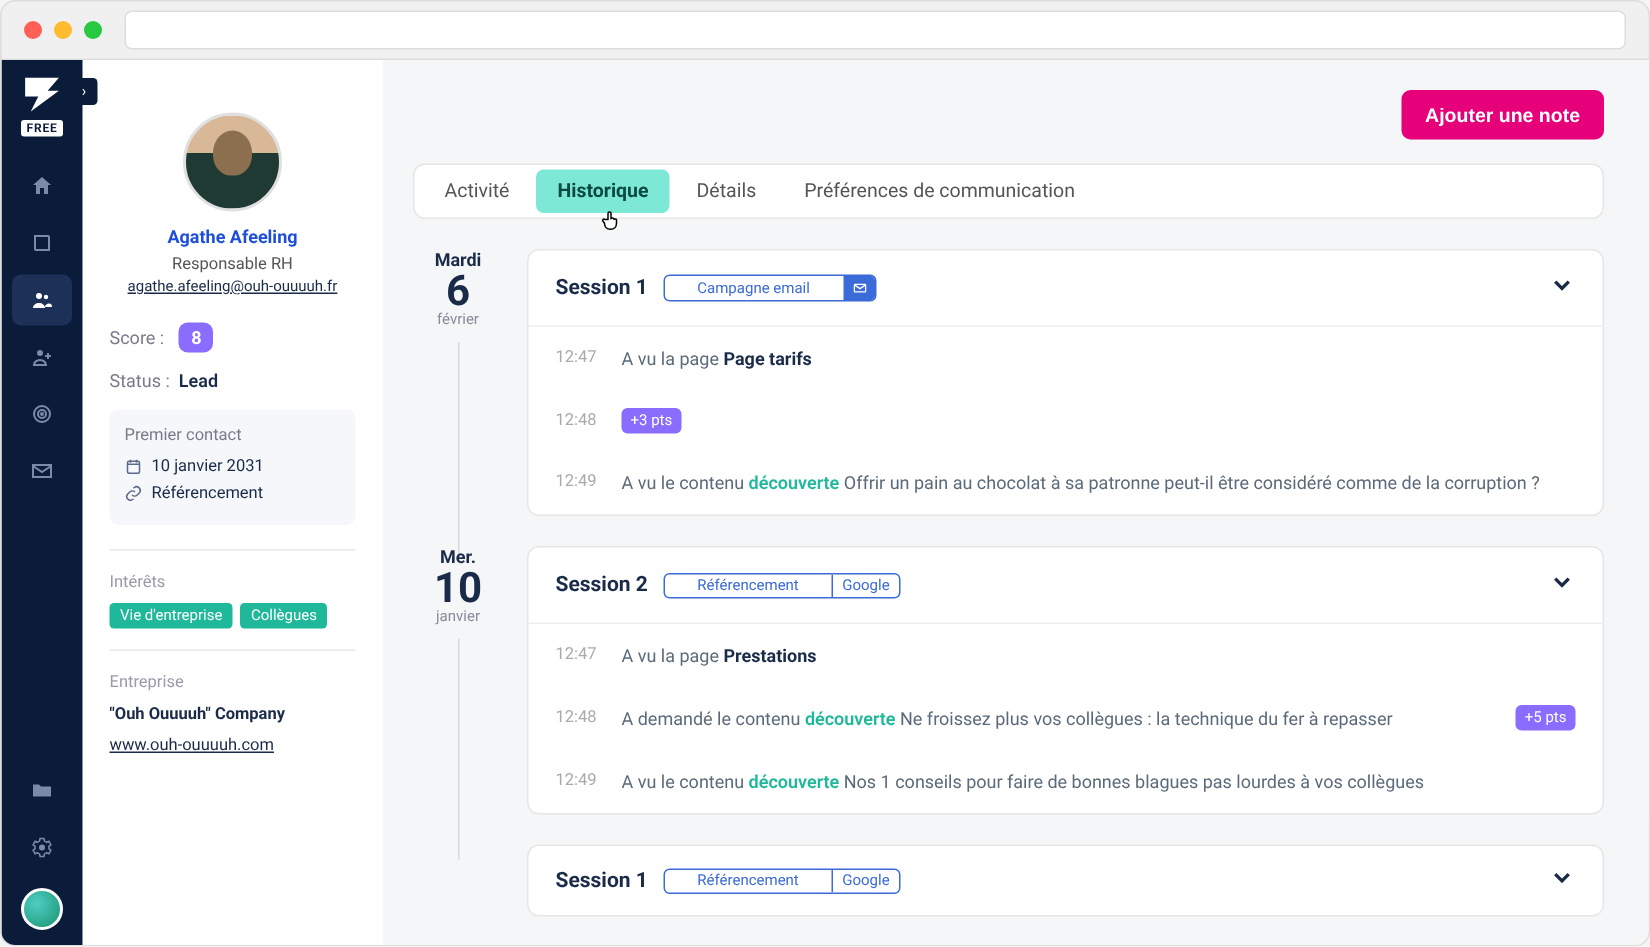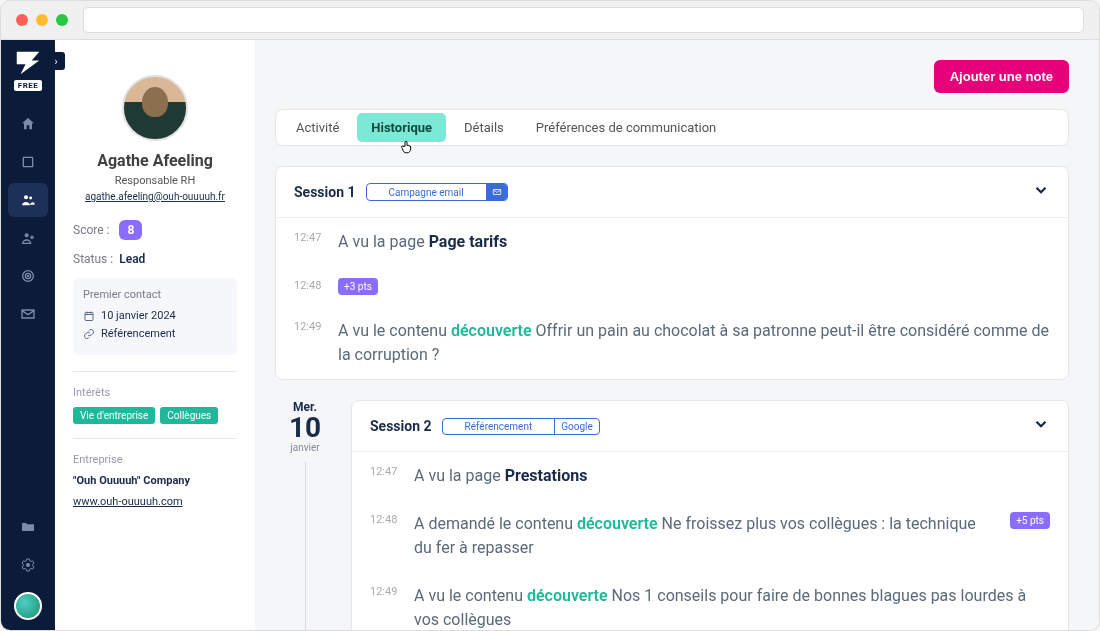--- a/index.html
+++ b/index.html
@@ -25,21 +25,21 @@
 .sidebar-item.active { background: #1d3158; color: #fff; }
 .sidebar-item svg { width: 16px; height: 16px; }
 .sidebar-expand { position: absolute; top: 12px; right: -10px; width: 18px; height: 18px; background: #0b1c3a; border-radius: 3px; display: flex; align-items: center; justify-content: center; color:#fff; font-size:10px; }
 .sidebar-bottom { margin-top: auto; margin-bottom: 10px; display: flex; flex-direction: column; align-items: center; gap: 4px; }
 .sidebar-orb { width: 28px; height: 28px; border-radius: 50%; background: radial-gradient(circle at 35% 35%, #4ecdc4, #1a936f); border: 2px solid #fff; margin-top: 6px; }
 
 
 .profile-panel { width: 200px; padding: 35px 18px 10px 18px; overflow-y: auto; }
 .avatar { width: 66px; height: 66px; border-radius: 50%; margin: 0 auto 10px auto; background: linear-gradient(#d8b896 40%, #1e3a33 40%); border: 2px solid #e0e0e0; position: relative; overflow: hidden; }
 .avatar::after { content: ""; position: absolute; top: 10px; left: 50%; transform: translateX(-50%); width: 26px; height: 30px; background: #8b6f4e; border-radius: 50% 50% 45% 45%; }
-.profile-name { font-size: 16px; font-weight: 700; text-align: center; color: #404040; margin-bottom: 4px; }
+.profile-name { font-size: 12px; font-weight: 700; text-align: center; color: #1d4ed8; margin-bottom: 4px; }
 .profile-title { font-size: 11px; text-align: center; color: #555; margin-bottom: 4px; }
 .profile-email { font-size: 10px; text-align: center; text-decoration: underline; color: #1a2b4a; display: block; margin-bottom: 18px; }
 .kv-row { display: flex; align-items: center; font-size: 12px; color: #7a7a8a; margin-bottom: 12px; }
 .score-badge { background: #8a6cff; color: #fff; font-weight: 700; padding: 3px 8px; border-radius: 6px; margin-left: 10px; font-size: 12px; }
 .status-v { color: #1a2b4a; font-weight: 600; margin-left: 6px; }
 
 .info-box { background: #f5f7fa; border-radius: 6px; padding: 10px; margin-bottom: 16px; }
 .info-box-title { font-size: 11px; color: #7a7a8a; margin-bottom: 8px; }
 .info-row { display: flex; align-items: center; gap: 6px; font-size: 11px; color: #1a2b4a; margin-bottom: 5px; }
 .info-row svg { width: 12px; height: 12px; color: #5a6a8a; flex-shrink: 0; }
@@ -75,21 +75,21 @@
 .chip-divider { width: 1px; background: #3b6bd8; align-self: stretch; }
 .chip-icon { background: #3b6bd8; color: #fff; padding: 3px 5px; display:flex; align-items:center; }
 .chip-icon svg { width: 10px; height: 10px; }
 .chip-right { color: #3b6bd8; padding: 2px 6px; }
 .chevron { margin-left: auto; }
 .chevron svg { width: 18px; height: 18px; }
 
 .card-divider { height: 1px; background: #eee; }
 .event-row { display: flex; padding: 12px 18px; gap: 14px; position: relative; }
 .event-time { font-size: 11px; color: #aaa; width: 30px; flex-shrink: 0; padding-top: 1px; }
-.event-text { font-size: 16px; color: #5a6a7a; line-height: 1.5; flex: 1; }
+.event-text { font-size: 12px; color: #5a6a7a; line-height: 1.5; flex: 1; }
 .event-text .strong { font-weight: 700; color: #1a2b4a; }
 .event-text .green { color: #1fb89a; font-weight: 600; }
 .pts-badge { background: #8a6cff; color: #fff; font-size: 10px; padding: 3px 6px; border-radius: 4px; flex-shrink: 0; align-self: flex-start; }
 
 .small-card-head { padding: 12px 18px; display:flex; align-items:center; gap: 10px; }
 
 </style>
 </head>
 <body>
 
@@ -180,21 +180,21 @@
       <span class="status-v">Lead</span>
     </div>
 
     <div class="info-box">
       <div class="info-box-title">Premier contact</div>
       <div class="info-row">
         <svg viewBox="0 0 24 24" fill="none" stroke="currentColor" stroke-width="2">
             <rect x="4" y="5" width="16" height="16" rx="2"></rect>
             <path d="M4 9h16M8 3v4M16 3v4"></path>
           </svg>
-        <span>10 janvier 2024</span>
+        <span>10 janvier 2031</span>
       </div>
       <div class="info-row">
         <svg viewBox="0 0 24 24" fill="none" stroke="currentColor" stroke-width="2">
             <path d="M10 14a5 5 0 007 0l3-3a5 5 0 00-7-7l-1 1M14 10a5 5 0 00-7 0l-3 3a5 5 0 007 7l1-1"></path>
           </svg>
         <span>Référencement</span>
       </div>
     </div>
 
     <div class="divider"></div>
@@ -221,20 +221,26 @@
       <div class="tab">Activité</div>
       <div class="tab active">Historique</div>
       <div class="tab">Détails</div>
       <div class="tab">Préférences de communication</div>
       <svg style="position:absolute; left:123px; top:28px; width:16px; height:18px;" viewBox="0 0 24 24" fill="#fff" stroke="#000" stroke-width="1.5">
           <path d="M9 11V5a1.5 1.5 0 013 0v5l1-.3a1.3 1.3 0 012 1l.8-.2a1.3 1.3 0 011.7 1.3v3c0 3-2 6-6 6s-6-3-6-6l-1.5-2a1.3 1.3 0 012-1.8L9 11z"></path>
         </svg>
     </div>
 
     <div class="timeline-row">
+      <div class="date-col">
+        <div class="date-day-name">Mardi</div>
+        <div class="date-number">6</div>
+        <div class="date-month">février</div>
+        <div class="date-line"></div>
+      </div>
       <div class="card">
         <div class="card-head">
           <span class="card-title">Session 1</span>
           <span class="chip-outer">
             <span class="chip-left">Campagne email</span>
             <span class="chip-divider"></span>
             <span class="chip-icon">
                 <svg viewBox="0 0 24 24" fill="currentColor">
                   <rect x="3" y="6" width="18" height="12" rx="1" fill="none" stroke="currentColor" stroke-width="2"></rect>
                   <path d="M3 7l9 6 9-6" fill="none" stroke="currentColor" stroke-width="2"></path>

